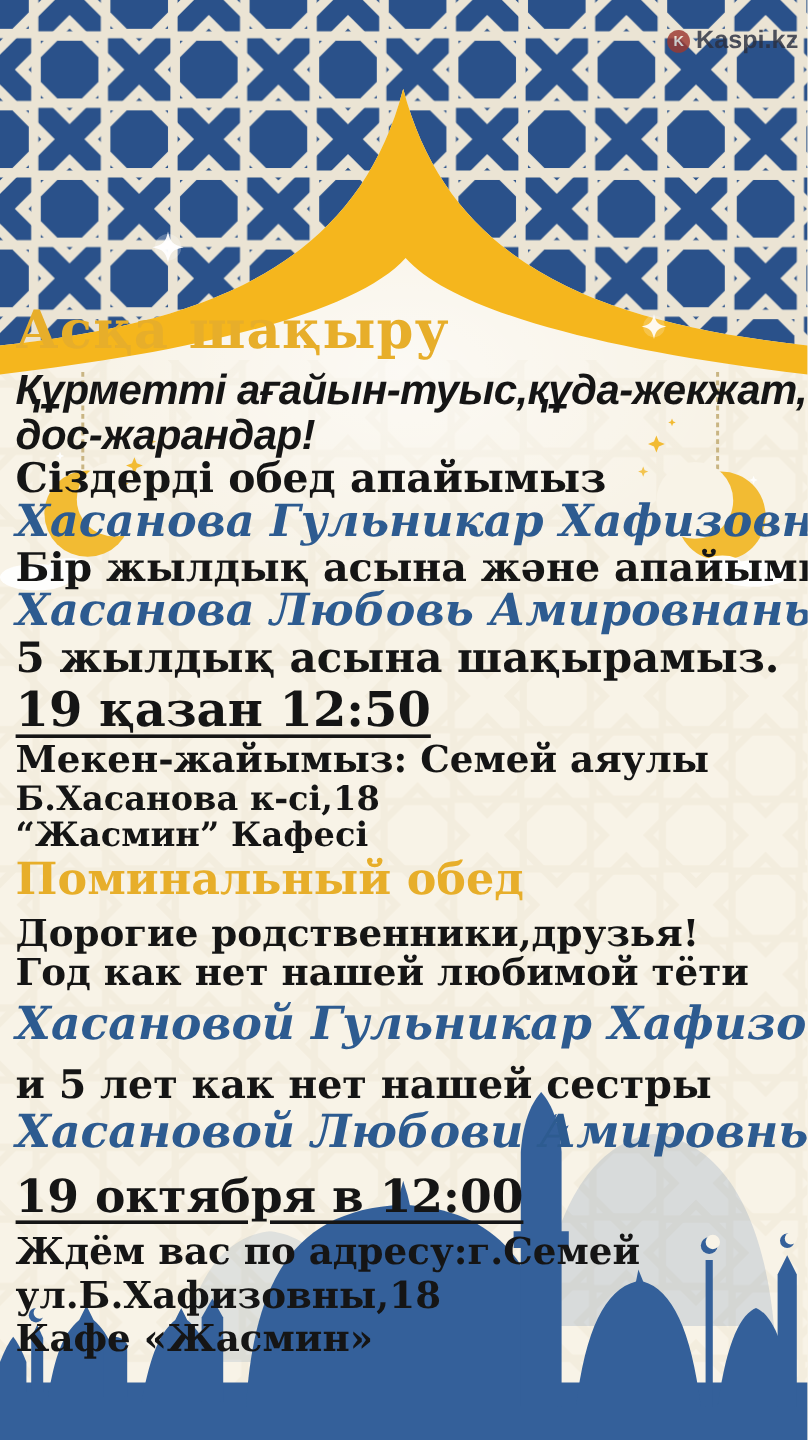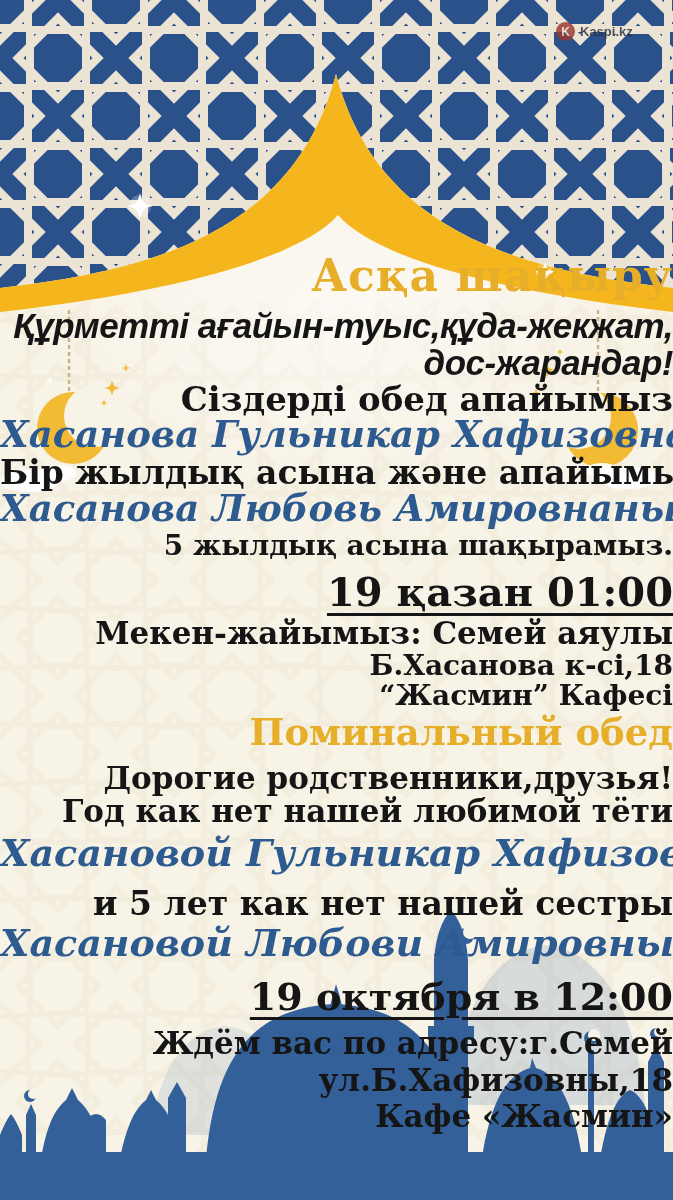--- a/index.html
+++ b/index.html
@@ -1,33 +1,33 @@
 <!DOCTYPE html>
 <html style="--pattern-blue: #2a518a; --pattern-line: #ebe4d4; --gold: #f5b61d; --moon-gold: #f2bb33; --gold-text: #e7ae2a; --cream: #f8f3e7; --script-blue: #2d5b90; --mosque-blue: #34609a; --text-dark: #151515;"><head>
 <meta charset="utf-8">
 <style>
   html,body{margin:0;padding:0;}
   body{width:673px;height:1200px;overflow:hidden;position:relative;
        background:#f8f3e7;font-family:"DejaVu Serif",serif;}
   .poster{position:absolute;inset:0;width:673px;height:1200px;}
   svg.bg{position:absolute;top:0;left:0;z-index:1;display:block;}
   .lines{position:absolute;inset:0;z-index:2;pointer-events:none;}
-  .line{position:absolute;left:0;right:0;text-align:right;line-height:1.05;
+  .line{position:absolute;left:13px;right:0;text-align:left;line-height:1.05;
         color:var(--text-dark);font-weight:bold;white-space:nowrap;}
   .serif{font-family:"DejaVu Serif",serif;}
   .sans{font-family:"Liberation Sans",sans-serif;letter-spacing:-0.5px;font-style:italic;}
   .script{font-family:"DejaVu Serif",serif;font-style:italic;color:var(--script-blue);}
   .goldtxt{color:var(--gold-text);}
   .udl{text-decoration:underline;text-decoration-thickness:3px;text-underline-offset:7px;}
   .watermark{position:absolute;top:22px;left:556px;z-index:3;display:flex;
              align-items:center;gap:5px;opacity:.82;}
   .wm-icon{width:19px;height:19px;border-radius:50%;background:#9c3931;color:#efe7da;
            font-family:"Liberation Sans",sans-serif;font-weight:bold;font-size:12px;
            display:flex;align-items:center;justify-content:center;}
-  .wm-label{font-family:"Liberation Sans",sans-serif;font-weight:bold;font-size:13px;
+  .wm-label{font-family:"Liberation Sans",sans-serif;font-weight:bold;font-size:21px;
             color:#2b3040;}
 </style>
 </head>
 <body>
 
 <div class="poster">
 
 <svg class="bg" width="673" height="1200" viewBox="0 0 673 1200">
   <defs>
     <pattern id="girih" width="116" height="116" patternUnits="userSpaceOnUse">
@@ -151,22 +151,22 @@
 </svg>
 
 <div class="lines">
   <div class="line serif goldtxt" style="top:253px;font-size:44px;letter-spacing:1px">Асқа шақыру</div>
   <div class="line sans" style="top:308px;font-size:35px">Құрметті ағайын-туыс,құда-жекжат,</div>
   <div class="line sans" style="top:345px;font-size:35px">дос-жарандар!</div>
   <div class="line serif" style="top:382px;font-size:34px">Сіздерді обед апайымыз</div>
   <div class="line script" style="top:415px;font-size:37px">Хасанова Гульникар Хафизовнаның</div>
   <div class="line serif" style="top:456px;font-size:33px">Бір жылдық асына және апайымыз</div>
   <div class="line script" style="top:489px;font-size:37px">Хасанова Любовь Амировнаның</div>
-  <div class="line serif" style="top:531px;font-size:28px">5 жылдық асына шақырамыз.</div>
-  <div class="line serif udl" style="top:571px;font-size:40px">19 қазан 01:00</div>
+  <div class="line serif" style="top:531px;font-size:35px">5 жылдық асына шақырамыз.</div>
+  <div class="line serif udl" style="top:571px;font-size:40px">19 қазан 12:50</div>
   <div class="line serif" style="top:617px;font-size:31px">Мекен-жайымыз: Семей аяулы</div>
   <div class="line serif" style="top:651px;font-size:28px">Б.Хасанова к-сі,18</div>
   <div class="line serif" style="top:681px;font-size:28px">“Жасмин” Кафесі</div>
 
   <div class="line serif goldtxt" style="top:713px;font-size:37px">Поминальный обед</div>
   <div class="line serif" style="top:762px;font-size:31px">Дорогие родственники,друзья!</div>
   <div class="line serif" style="top:795px;font-size:31px">Год как нет нашей любимой тёти</div>
   <div class="line script" style="top:833px;font-size:38px">Хасановой Гульникар Хафизовны</div>
   <div class="line serif" style="top:887px;font-size:33px">и 5 лет как нет нашей сестры</div>
   <div class="line script" style="top:923px;font-size:38px">Хасановой Любови Амировны</div>

